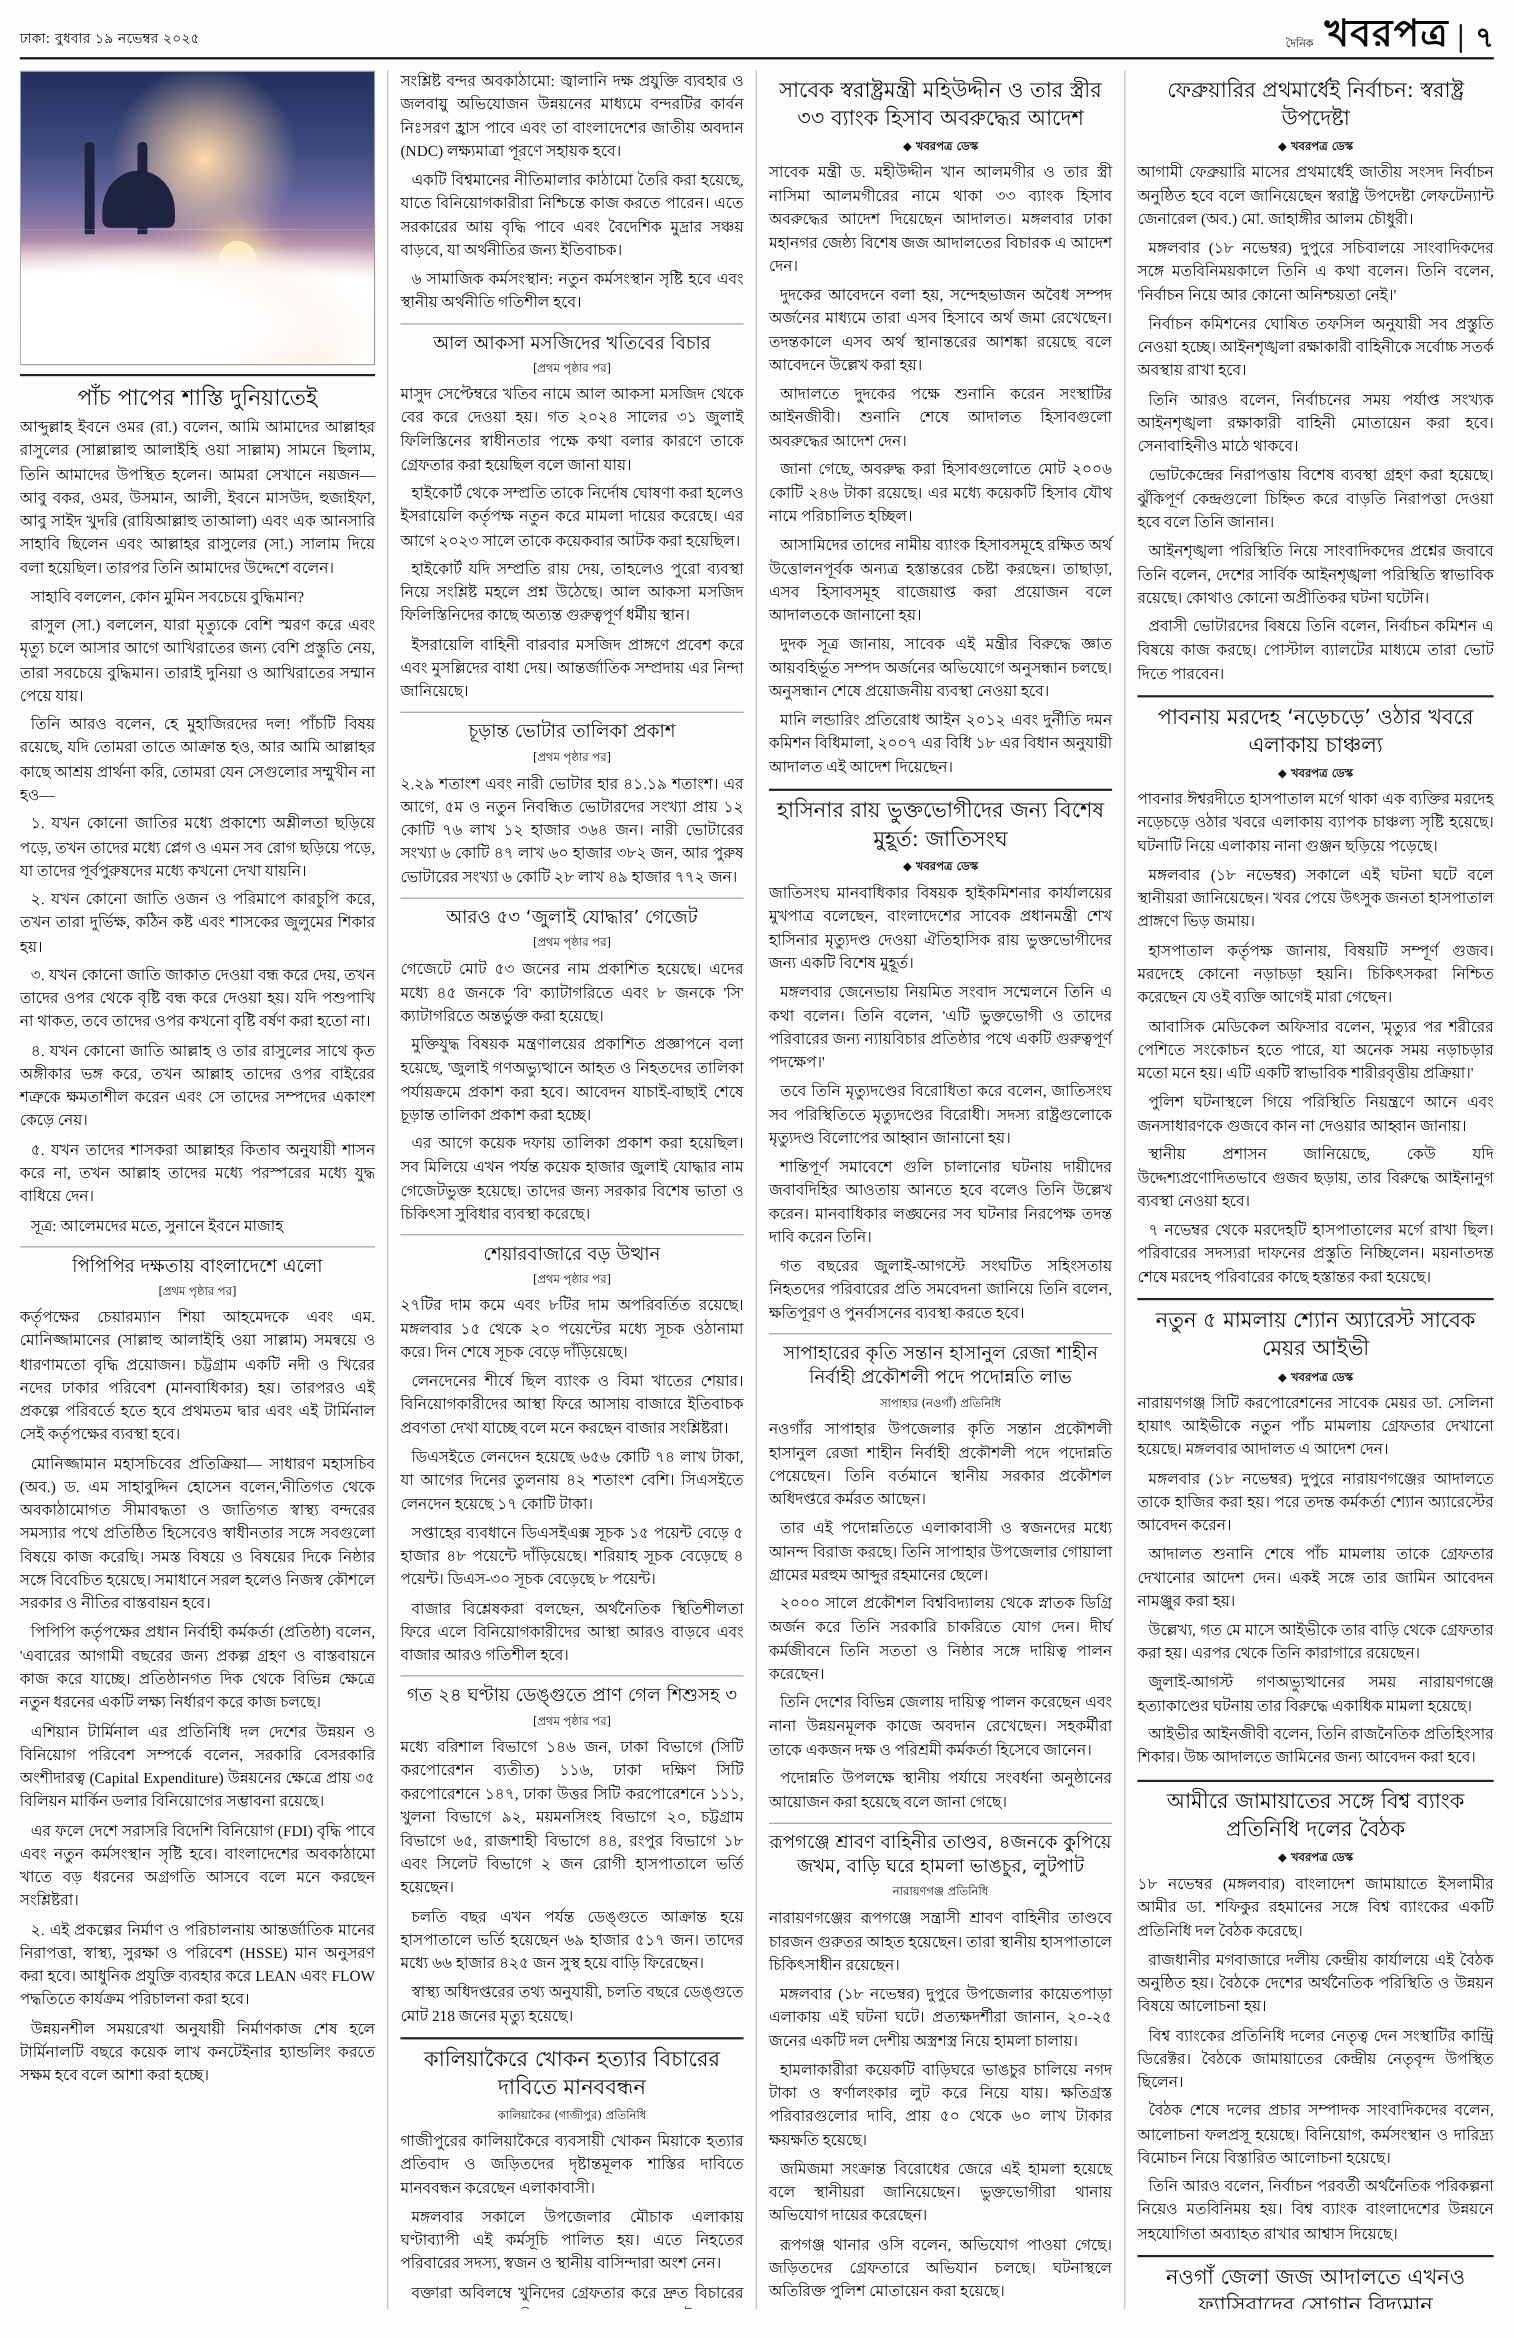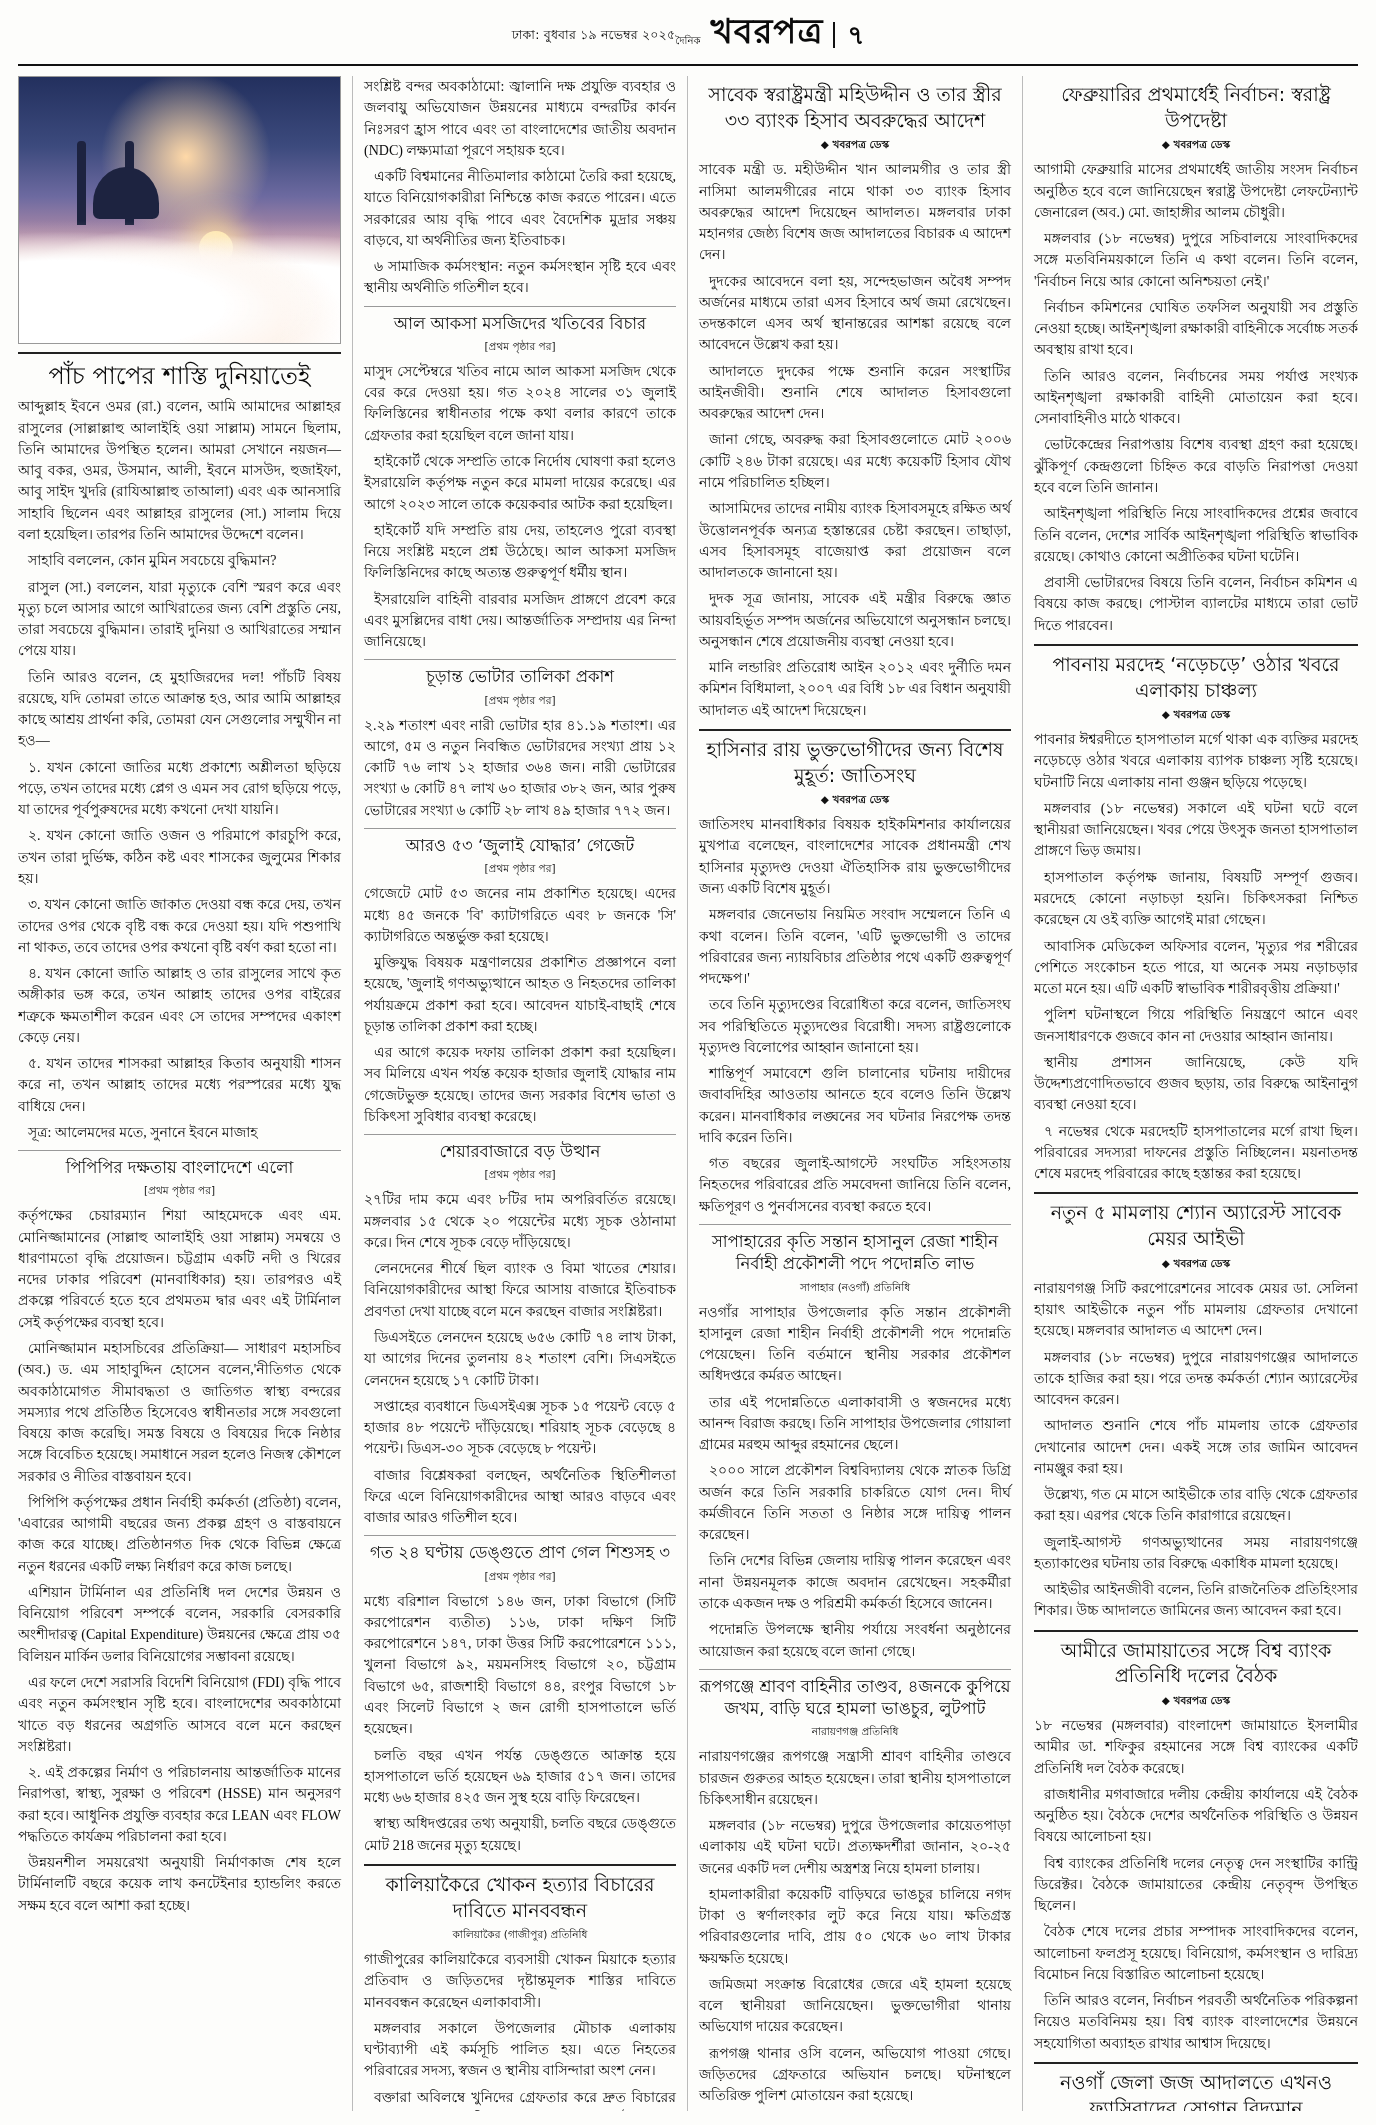--- a/index.html
+++ b/index.html
@@ -12,23 +12,23 @@
   }
   .page {
     position:relative;
     width:1376px; height:2125px;
     padding:14px 18px 10px 18px;
     background:#fdfdfb;
   }
 
   
   .masthead {
-    display:flex; align-items:flex-end; justify-content:center;
+    display:flex; align-items:flex-end; justify-content:space-between;
     border-bottom:2.5px solid #111;
-    padding-bottom:16px;
+    padding-bottom:4px;
   }
   .masthead-left {
     font-size:12.5px; letter-spacing:.2px; padding-bottom:2px;
     font-family:"DejaVu Sans", sans-serif;
   }
   .masthead-right { display:flex; align-items:flex-end; gap:10px; }
   .paper-name {
     font-size:34px; font-weight:bold; letter-spacing:1px;
     font-family:"DejaVu Sans", sans-serif;
     line-height:1;
@@ -61,21 +61,21 @@
   .col:last-child { border-right:none; padding-right:0; }
 
   
   .headline {
     font-family:"DejaVu Sans", sans-serif;
     font-weight:normal;
     line-height:1.35;
     text-align:center;
     margin:6px 0 4px 0;
   }
-  .h-xl { font-size:24px; }
+  .h-xl { font-size:20px; }
   .h-lg { font-size:19px; }
   .h-md { font-size:16.5px; }
 
   .byline {
     text-align:center;
     font-size:10.5px;
     font-family:"DejaVu Sans", sans-serif;
     margin:2px 0 5px 0;
     color:#111;
   }

